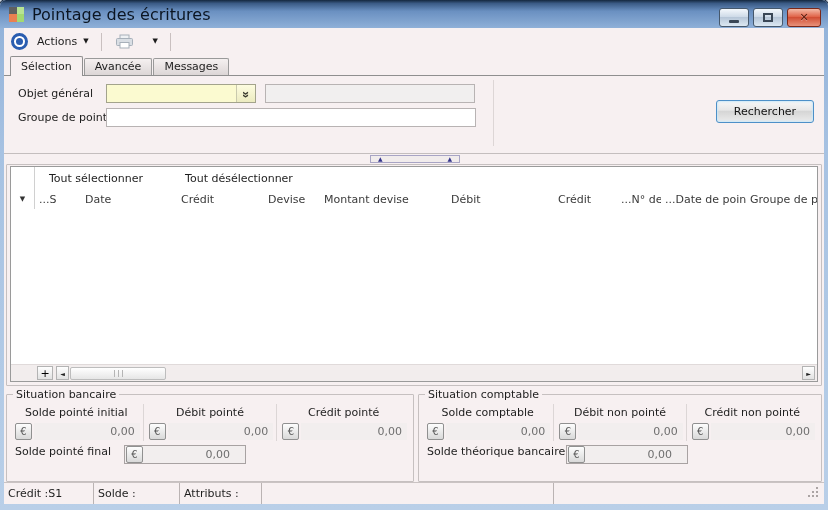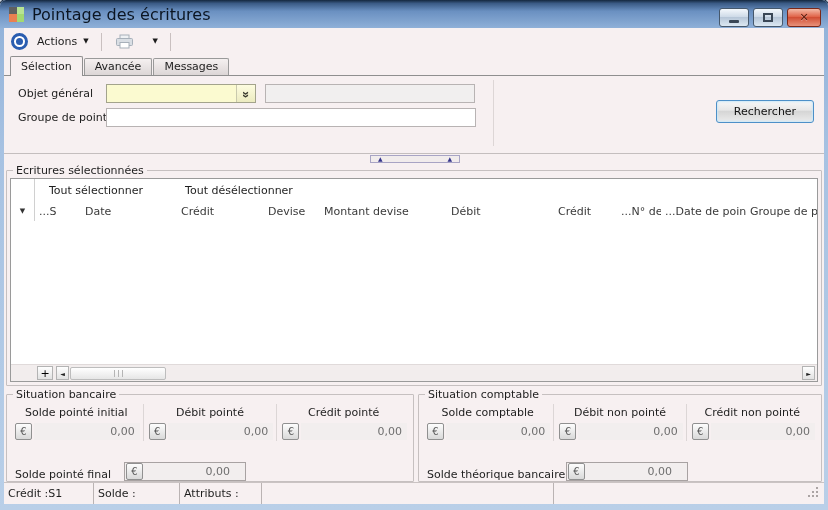--- a/index.html
+++ b/index.html
@@ -139,21 +139,21 @@
   .sit-col{ flex:1 1 0; min-width:0; }
   .sit-col + .sit-col{ border-left:1px solid #dcd6d6; }
   .sit-label{ height:18px; line-height:18px; text-align:center; overflow:hidden; white-space:nowrap; }
   .sit-field{ display:flex; align-items:center; height:19px; padding:0 3px 0 5px; }
   .euro{
     width:17px; height:17px; border:1px solid #909090; border-radius:2px;
     background:linear-gradient(#fdfdfd,#d9d9d9); color:#555; font-size:10px;
     display:flex; align-items:center; justify-content:center; padding:0; flex:0 0 auto; font-family:inherit; cursor:default;
   }
   .sit-value{ flex:1; min-width:0; height:17px; line-height:17px; margin-left:2px; background:#f2eeee; text-align:right; padding-right:5px; color:#6e6e6e; }
-  .sit-final{ display:flex; align-items:flex-end; height:20px; margin-top:20px; }
+  .sit-final{ display:flex; align-items:flex-start; height:20px; margin-top:4px; }
   .sit-final-label{ padding-left:5px; white-space:nowrap; }
   .left .sit-final-label{ width:114px; }
   .right .sit-final-label{ width:144px; }
   .sit-final-field{ width:122px; height:19px; border:1px solid #a8a2a2; background:#f2eeee; display:flex; align-items:center; padding:0 1px; }
   .sit-final-value{ flex:1; text-align:right; padding-right:14px; color:#6e6e6e; }
 
   
   .statusbar{ height:22px; border-top:1px solid #cac3c3; display:flex; align-items:stretch; flex:0 0 auto; background:var(--client-bg,#f7f0f1); }
   .sb-panel{ border-right:1px solid #bab3b3; display:flex; align-items:center; padding:0 4px; white-space:nowrap; overflow:hidden; }
   .sb-p1{ width:90px; } .sb-p2{ width:86px; } .sb-p3{ width:82px; } .sb-p4{ width:292px; }
@@ -238,21 +238,20 @@
     </div>
 
     <div class="splitterbar">
       <div class="splitter-handle">
         <span class="up">▲</span>
         <span class="up">▲</span>
       </div>
     </div>
 
     <fieldset class="groupbox grid-group">
-      <legend>Ecritures sélectionnées</legend>
       <div class="grid">
         <div class="grid-links">
           <span class="sel-gutter"></span>
           <span class="grid-link">Tout sélectionner</span>
           <span class="grid-link second">Tout désélectionner</span>
         </div>
         <div class="grid-header">
           <span class="hcell sel">
               <span class="hfilter">▼</span>
             </span>

